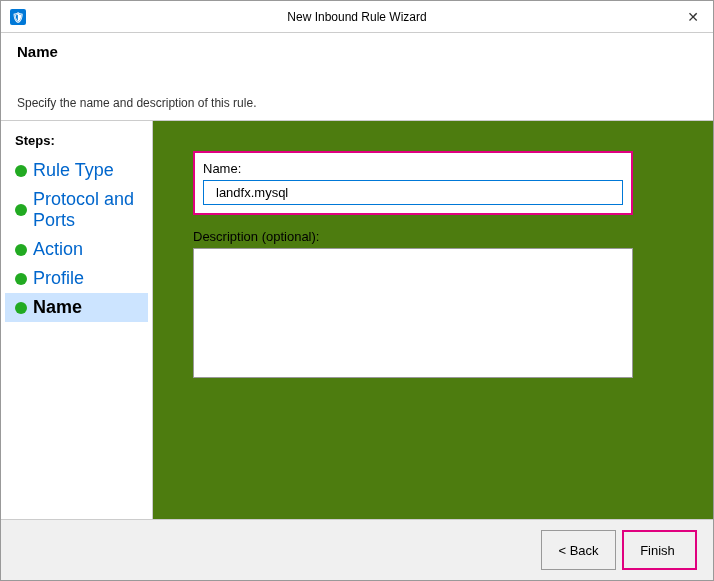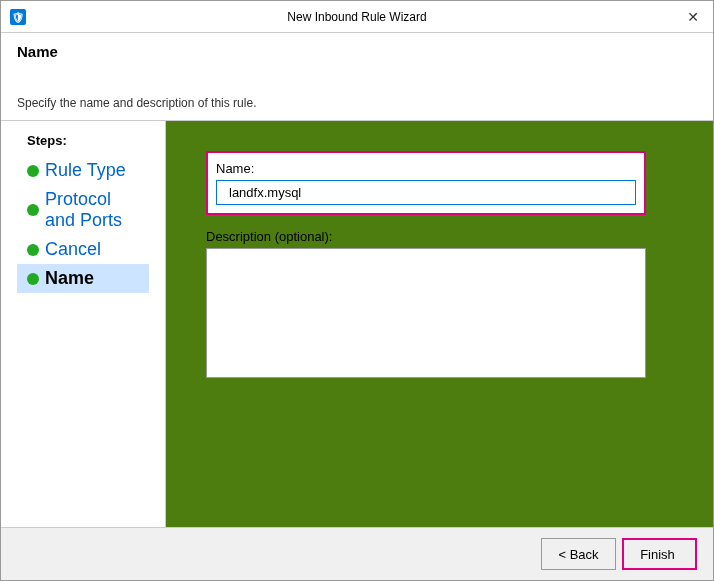--- a/index.html
+++ b/index.html
@@ -70,24 +70,24 @@
       font-size: 12px;
       color: #333;
       margin-top: 36px;
     }
     .content-area {
       display: flex;
       flex: 1;
       overflow: hidden;
     }
     .sidebar {
-      width: 165px;
+      width: 152px;
       background: #fff;
       border-right: 1px solid #ccc;
-      padding: 12px 16px;
+      padding: 12px 4px;
       flex-shrink: 0;
     }
     .sidebar-steps-label {
       font-weight: bold;
       font-size: 13px;
       padding: 0 10px 8px 10px;
       color: #000;
     }
     .sidebar-item {
       display: flex;
@@ -168,21 +168,21 @@
       justify-content: flex-end;
       align-items: center;
       padding: 10px 16px;
       background: #f0f0f0;
       border-top: 1px solid #ccc;
       gap: 6px;
       flex-shrink: 0;
     }
     .btn {
       min-width: 75px;
-      height: 32px;
+      height: 40px;
       padding: 0 12px;
       font-size: 13px;
       border: 1px solid #999;
       background: #f0f0f0;
       cursor: pointer;
       display: flex;
       align-items: center;
       justify-content: center;
     }
     .btn-finish {
@@ -221,21 +221,25 @@
       <div class="sidebar-item">
         <div class="dot active-dot"></div>
         <span>Rule Type</span>
       </div>
       <div class="sidebar-item">
         <div class="dot active-dot"></div>
         <span>Protocol and Ports</span>
       </div>
       <div class="sidebar-item">
         <div class="dot active-dot"></div>
-        <span>Cancel</span>
+        <span>Action</span>
+      </div>
+      <div class="sidebar-item">
+        <div class="dot active-dot"></div>
+        <span>Profile</span>
       </div>
       <div class="sidebar-item active">
         <div class="dot active-dot"></div>
         <span>Name</span>
       </div>
     </div>
 
     <div class="main-panel">
       <div class="form-group">
         <div class="name-box">

